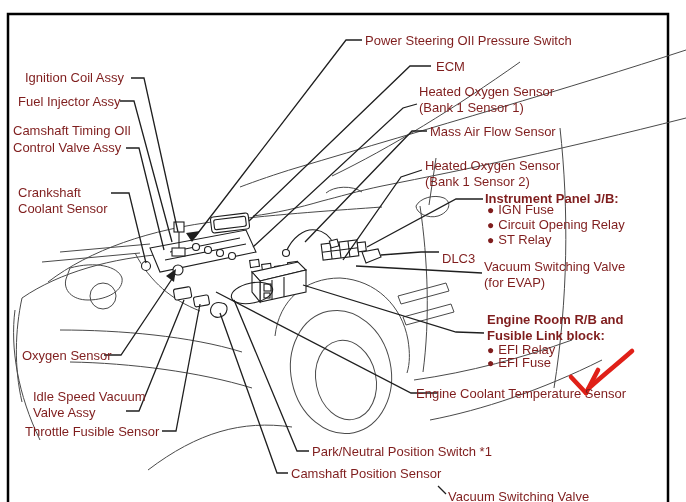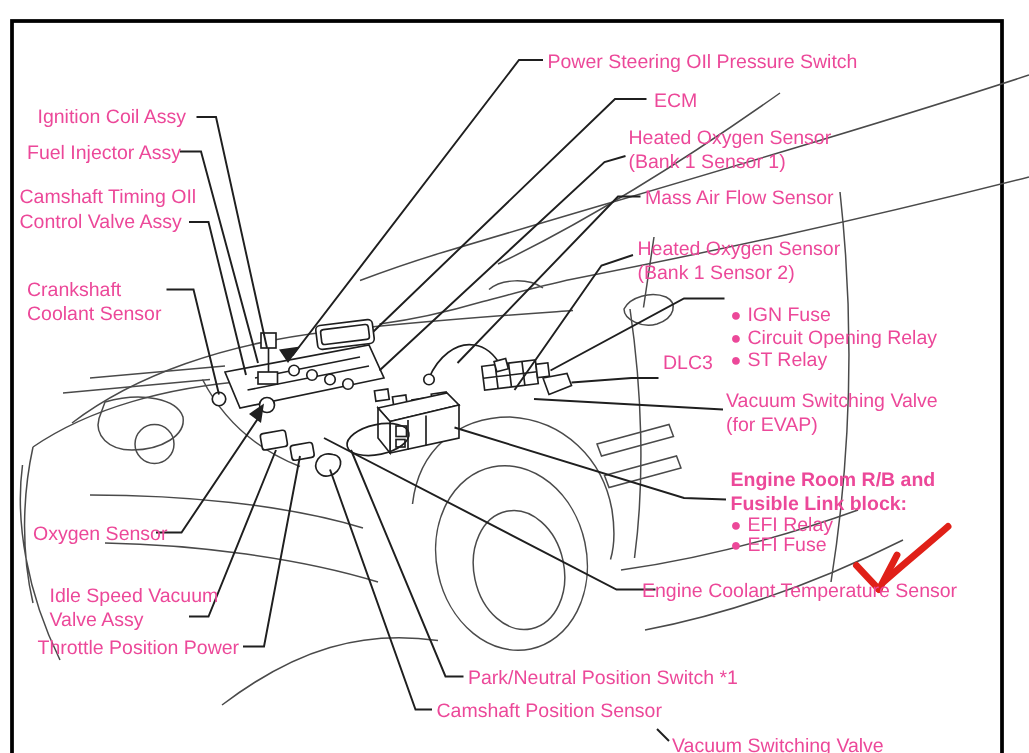--- a/index.html
+++ b/index.html
@@ -2,21 +2,21 @@
 <html><head>
 <meta charset="utf-8">
 <style>
   html,body{margin:0;padding:0;background:#ffffff;}
   #stage{
     position:relative;width:686px;height:502px;overflow:hidden;background:#ffffff;
     font-family:"Liberation Sans",sans-serif;color:#1a1a1a;
   }
   #artwork{position:absolute;left:0;top:0;width:686px;height:502px;}
   .lbl{
-    position:absolute;font-size:13px;line-height:16px;white-space:nowrap;color:#ec4899;
+    position:absolute;font-size:13px;line-height:16px;white-space:nowrap;color:#7f1d1d;
   }
   .lbl.bold{font-weight:bold;}
   .bullet-row{display:flex;align-items:center;gap:4px;white-space:nowrap;}
   .bullet{font-size:12px;line-height:1;}
   .tight{line-height:13px;}
 </style>
 </head>
 <body>
 
 <div id="stage">
@@ -140,64 +140,65 @@
   </div>
   <div class="lbl" style="left:18px;top:185px">
     <span style="display:block">Crankshaft</span>
     <span style="display:block">Coolant Sensor</span>
   </div>
   <div class="lbl" style="left:22px;top:348px"><span>Oxygen Sensor</span></div>
   <div class="lbl" style="left:33px;top:389px">
     <span style="display:block">Idle Speed Vacuum</span>
     <span style="display:block">Valve Assy</span>
   </div>
-  <div class="lbl" style="left:25px;top:424px"><span>Throttle Position Power</span></div>
+  <div class="lbl" style="left:25px;top:424px"><span>Throttle Fusible Sensor</span></div>
   <div class="lbl" style="left:312px;top:444px"><span>Park/Neutral Position Switch *1</span></div>
   <div class="lbl" style="left:291px;top:466px"><span>Camshaft Position Sensor</span></div>
   <div class="lbl" style="left:448px;top:489px"><span>Vacuum Switching Valve</span></div>
 
   <div class="lbl" style="left:365px;top:33px"><span>Power Steering OIl Pressure Switch</span></div>
   <div class="lbl" style="left:436px;top:59px"><span>ECM</span></div>
   <div class="lbl" style="left:419px;top:84px">
     <span style="display:block">Heated Oxygen Sensor</span>
     <span style="display:block">(Bank 1 Sensor 1)</span>
   </div>
   <div class="lbl" style="left:430px;top:124px"><span>Mass Air Flow Sensor</span></div>
   <div class="lbl" style="left:425px;top:158px">
     <span style="display:block">Heated Oxygen Sensor</span>
     <span style="display:block">(Bank 1 Sensor 2)</span>
   </div>
+  <div class="lbl bold" style="left:485px;top:191px"><span>Instrument Panel J/B:</span></div>
   <div class="lbl" style="left:487px;top:202px;line-height:15px">
     <div class="bullet-row">
         <span class="bullet">●</span>
         <span>IGN Fuse</span>
       </div>
     <div class="bullet-row">
         <span class="bullet">●</span>
         <span>Circuit Opening Relay</span>
       </div>
     <div class="bullet-row">
         <span class="bullet">●</span>
         <span>ST Relay</span>
       </div>
   </div>
-  <div class="lbl" style="left:442px;top:234px"><span>DLC3</span></div>
+  <div class="lbl" style="left:442px;top:251px"><span>DLC3</span></div>
   <div class="lbl" style="left:484px;top:259px">
     <span style="display:block">Vacuum Switching Valve</span>
     <span style="display:block">(for EVAP)</span>
   </div>
   <div class="lbl bold" style="left:487px;top:312px">
     <span style="display:block">Engine Room R/B and</span>
     <span style="display:block">Fusible Link block:</span>
   </div>
   <div class="lbl tight" style="left:487px;top:343px">
     <div class="bullet-row">
         <span class="bullet">●</span>
         <span>EFI Relay</span>
       </div>
     <div class="bullet-row">
         <span class="bullet">●</span>
         <span>EFI Fuse</span>
       </div>
   </div>
-  <div class="lbl" style="left:428px;top:386px"><span>Engine Coolant Temperature Sensor</span></div>
+  <div class="lbl" style="left:416px;top:386px"><span>Engine Coolant Temperature Sensor</span></div>
 
 </div>
 
 </body></html>

